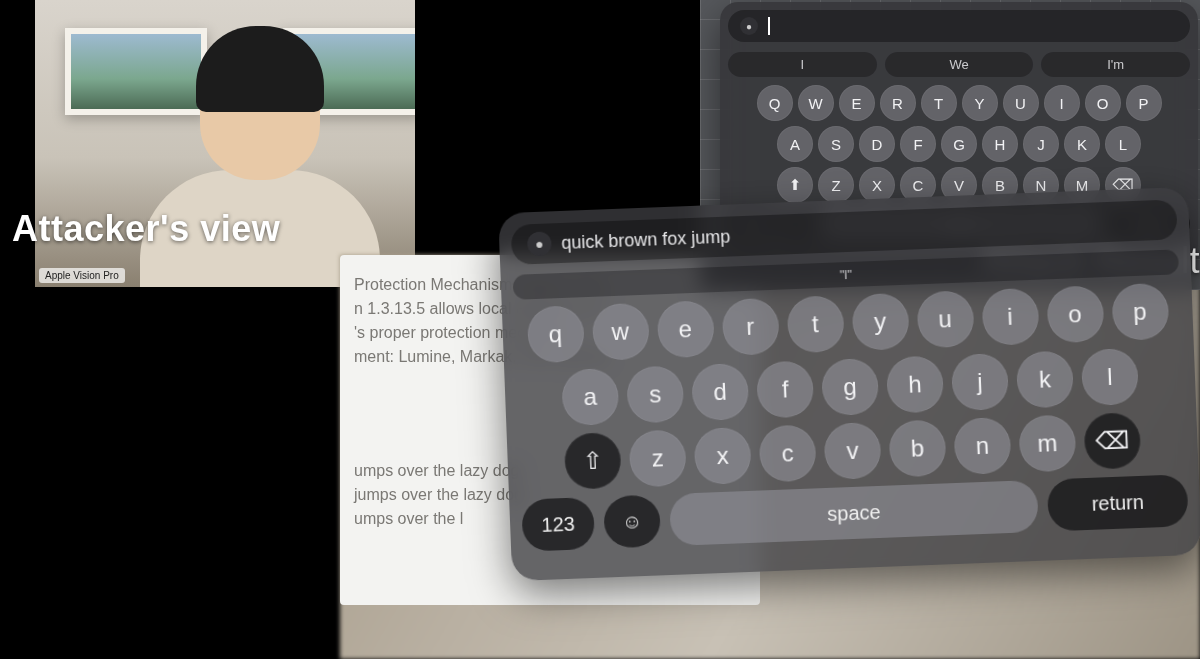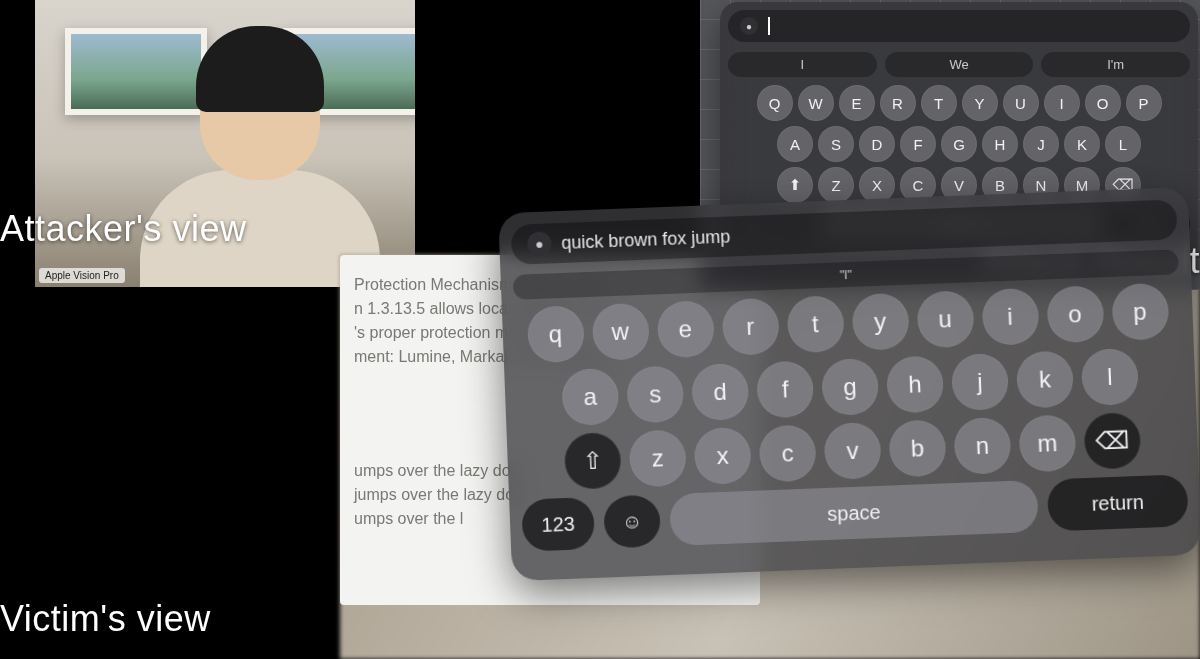--- a/index.html
+++ b/index.html
@@ -159,21 +159,21 @@
     <div class="frame-art left"></div>
     <div class="frame-art right"></div>
     <div class="person">
       <div class="torso"></div>
       <div class="head"></div>
       <div class="hair"></div>
     </div>
     <div class="tag">Apple Vision Pro</div>
   </div>
 
-  <div class="label" style="left:0;top:208px;">Attacker's view</div>
+  <div class="label" style="left:12px;top:208px;font-weight:bold;">Attacker's view</div>
 
   <div class="victim-bg"></div>
 
   <div class="doc">
     <div>Protection Mechanism Failure in bc_</div>
     <div>n 1.3.13.5 allows local attacker to e</div>
     <div>'s proper protection mechanism.</div>
     <div>ment: Lumine, Markak, F4lt, and Ka</div>
     <div class="typed">
       <div>umps over the lazy dog</div>
@@ -285,15 +285,14 @@
         </div>
       </div>
     <div class="bottom-row">
       <div class="bkey num">123</div>
       <div class="bkey emoji">☺</div>
       <div class="bkey space">space</div>
       <div class="bkey return">return</div>
     </div>
   </div>
 
-  <div class="label" style="left:0;top:598px;">Victim's view</div>
 
 </div>
 
 </body></html>

